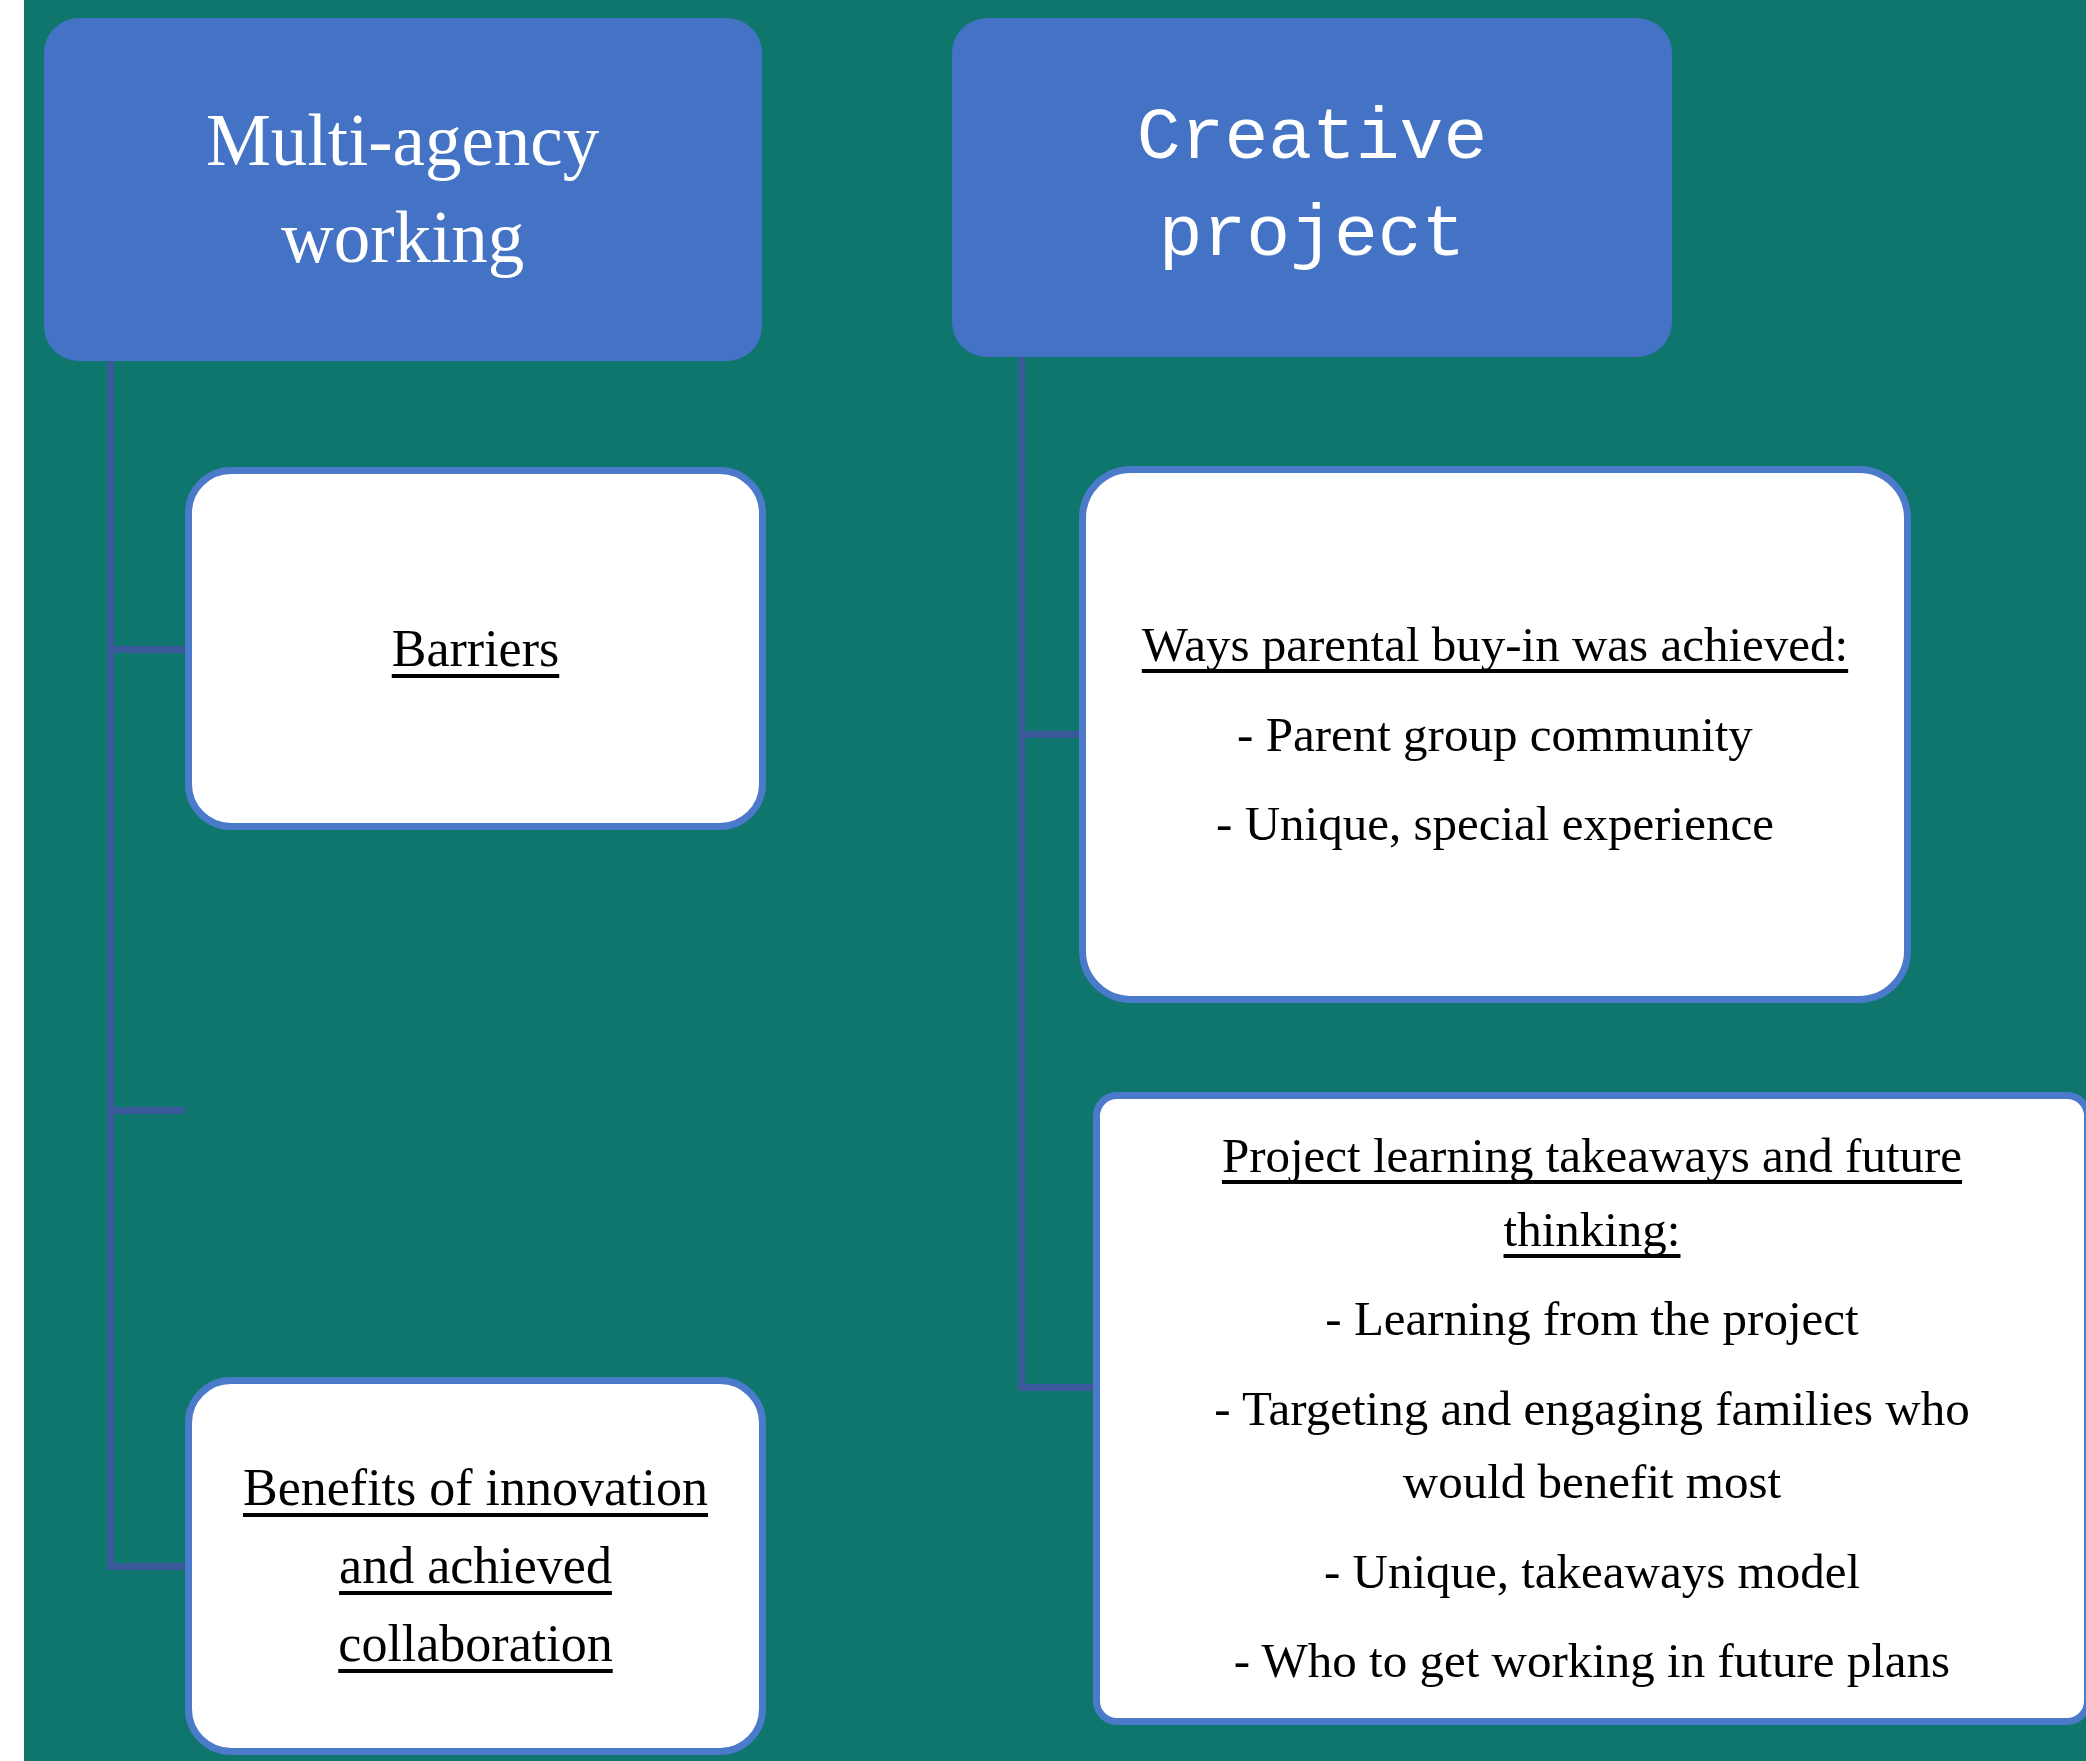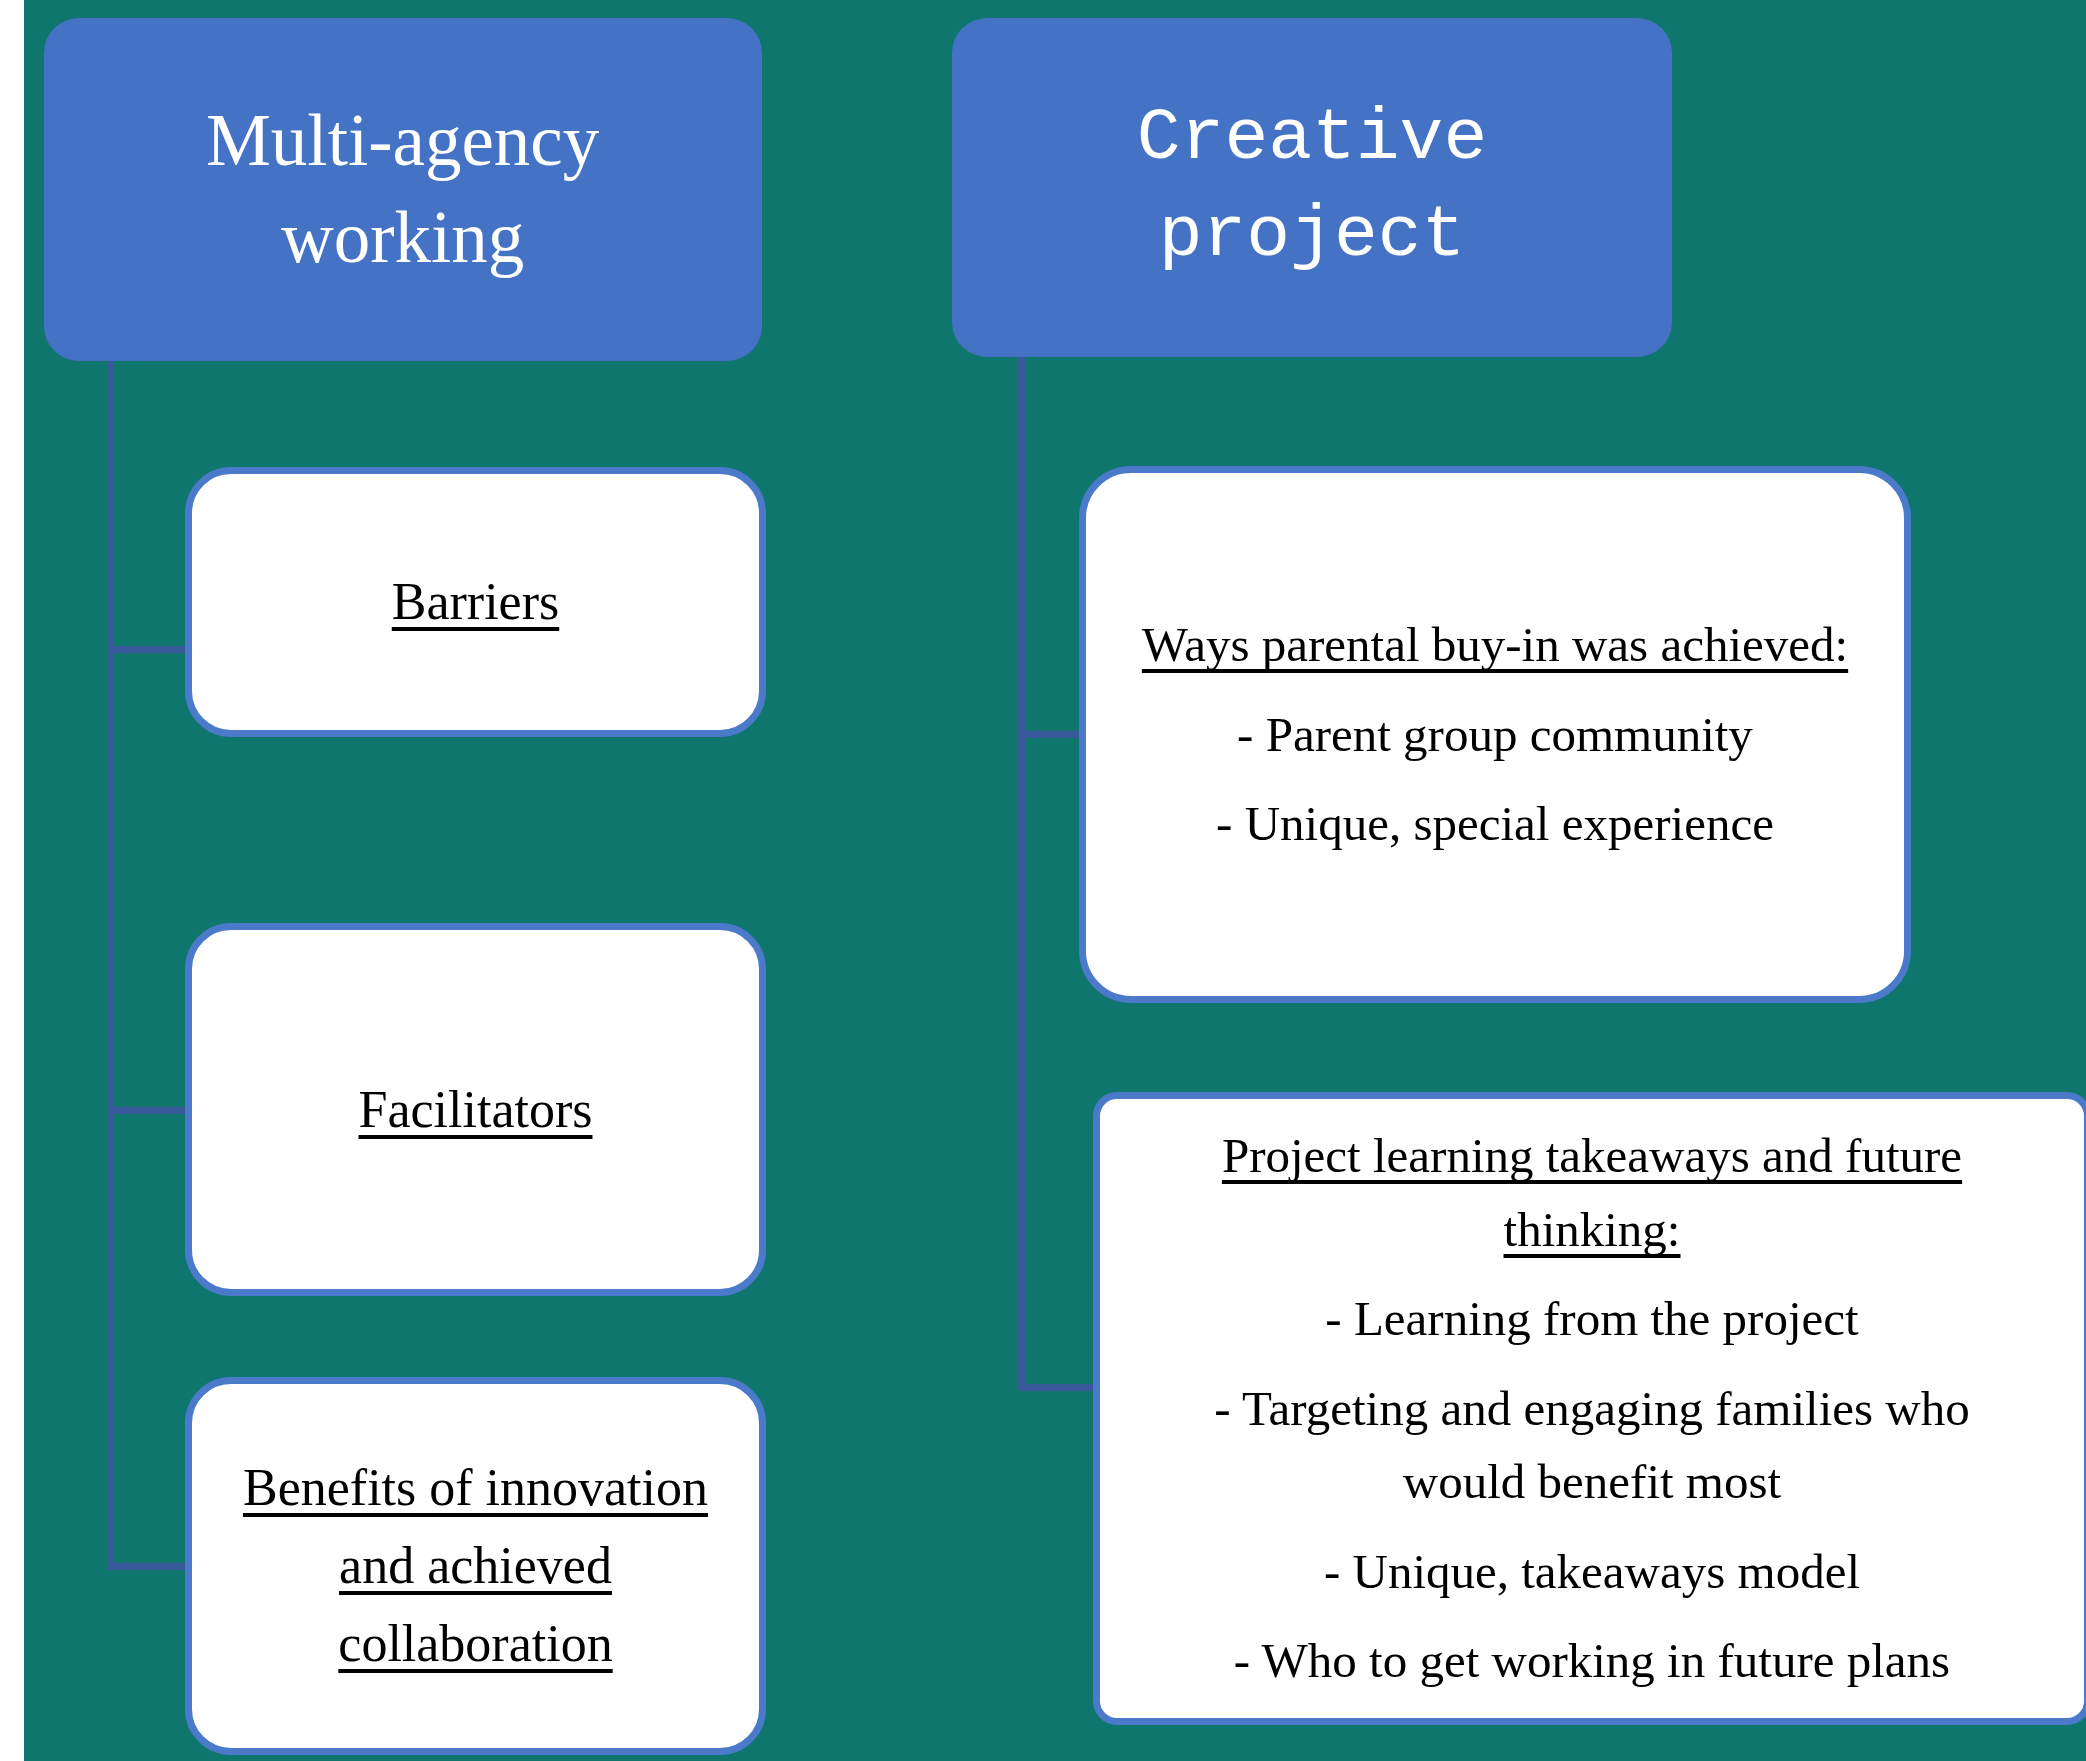--- a/index.html
+++ b/index.html
@@ -74,31 +74,26 @@
 
   <div class="node-header" style="left:19.6px; top:18px; width:718px; height:343px;">
     <div class="node-title">Multi-agency working</div>
   </div>
 
   <div class="connector" style="left:83px; top:361px; width:6.5px; height:1207px;"></div>
   <div class="connector" style="left:83px; top:646px; width:78px; height:6.5px;"></div>
   <div class="connector" style="left:83px; top:1107px; width:78px; height:6.5px;"></div>
   <div class="connector" style="left:83px; top:1563px; width:78px; height:6.5px;"></div>
 
-  <div class="child-box" style="left:161px; top:467px; width:581px; height:270px;">
+  <div class="child-box" style="left:161px; top:467px; width:581px; height:363px;">
     <div class="child-content maxw-left">
       <p class="heading">Barriers</p>
     </div>
   </div>
 
-  <div class="child-box" style="left:161px; top:923px; width:581px; height:373px;">
-    <div class="child-content maxw-left">
-      <p class="heading">Facilitators</p>
-    </div>
-  </div>
 
   <div class="child-box" style="left:161px; top:1377px; width:581px; height:378px;">
     <div class="child-content maxw-left">
       <p class="heading">Benefits of innovation and achieved collaboration</p>
     </div>
   </div>
 
   <div class="node-header" style="left:928px; top:18px; width:720px; height:339px;font-family:Liberation Mono, monospace;">
     <div class="node-title single">Creative project</div>
   </div>

